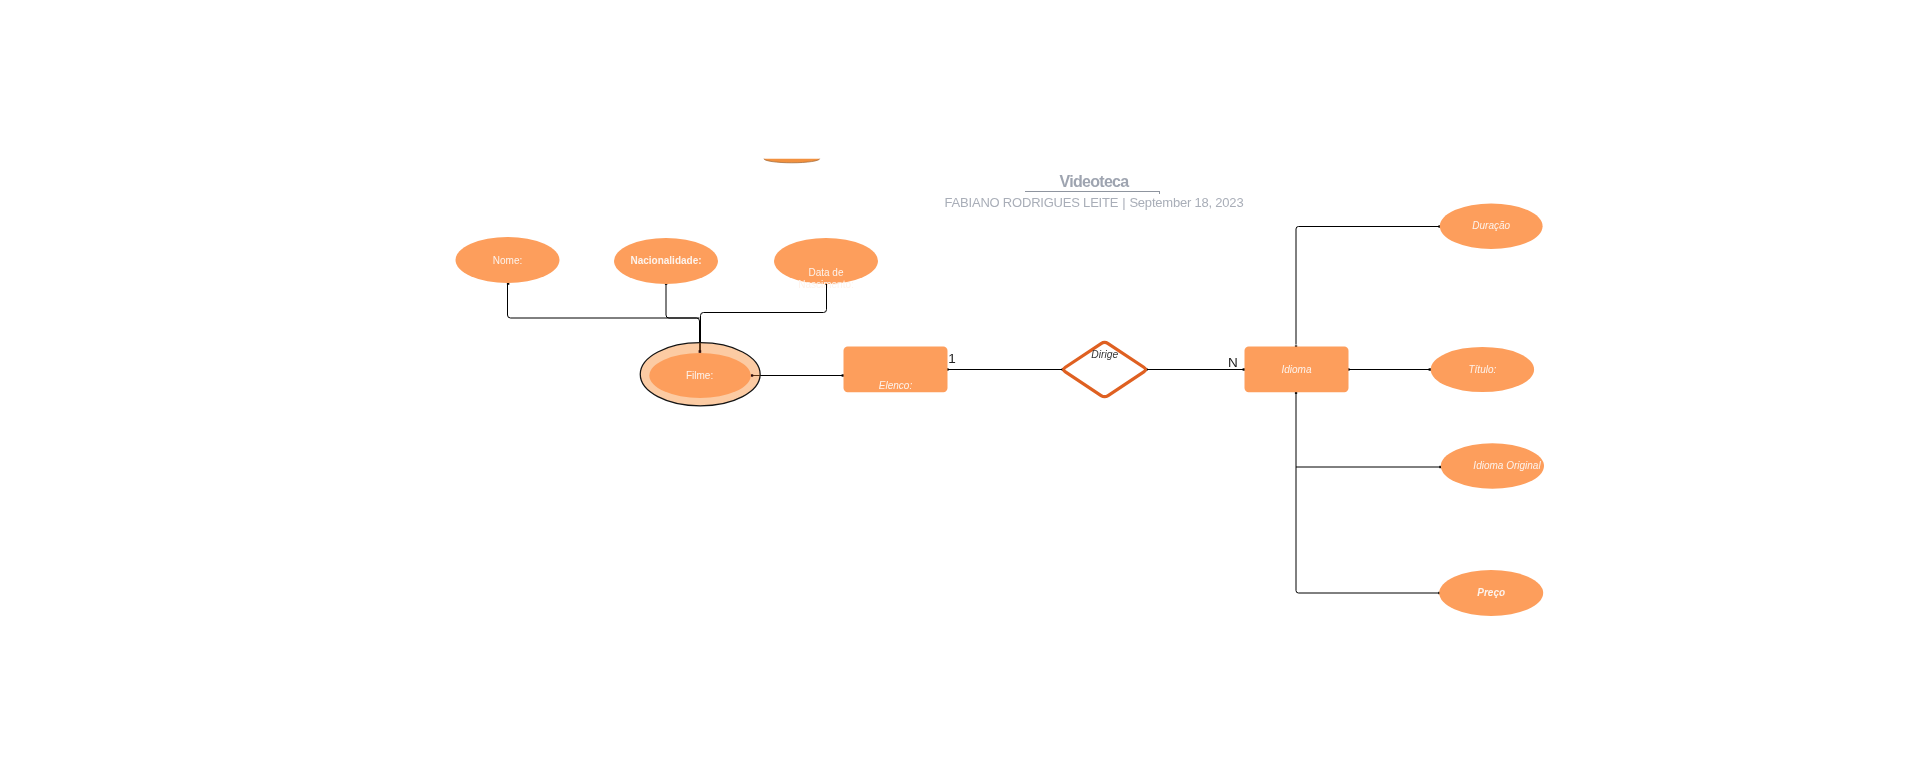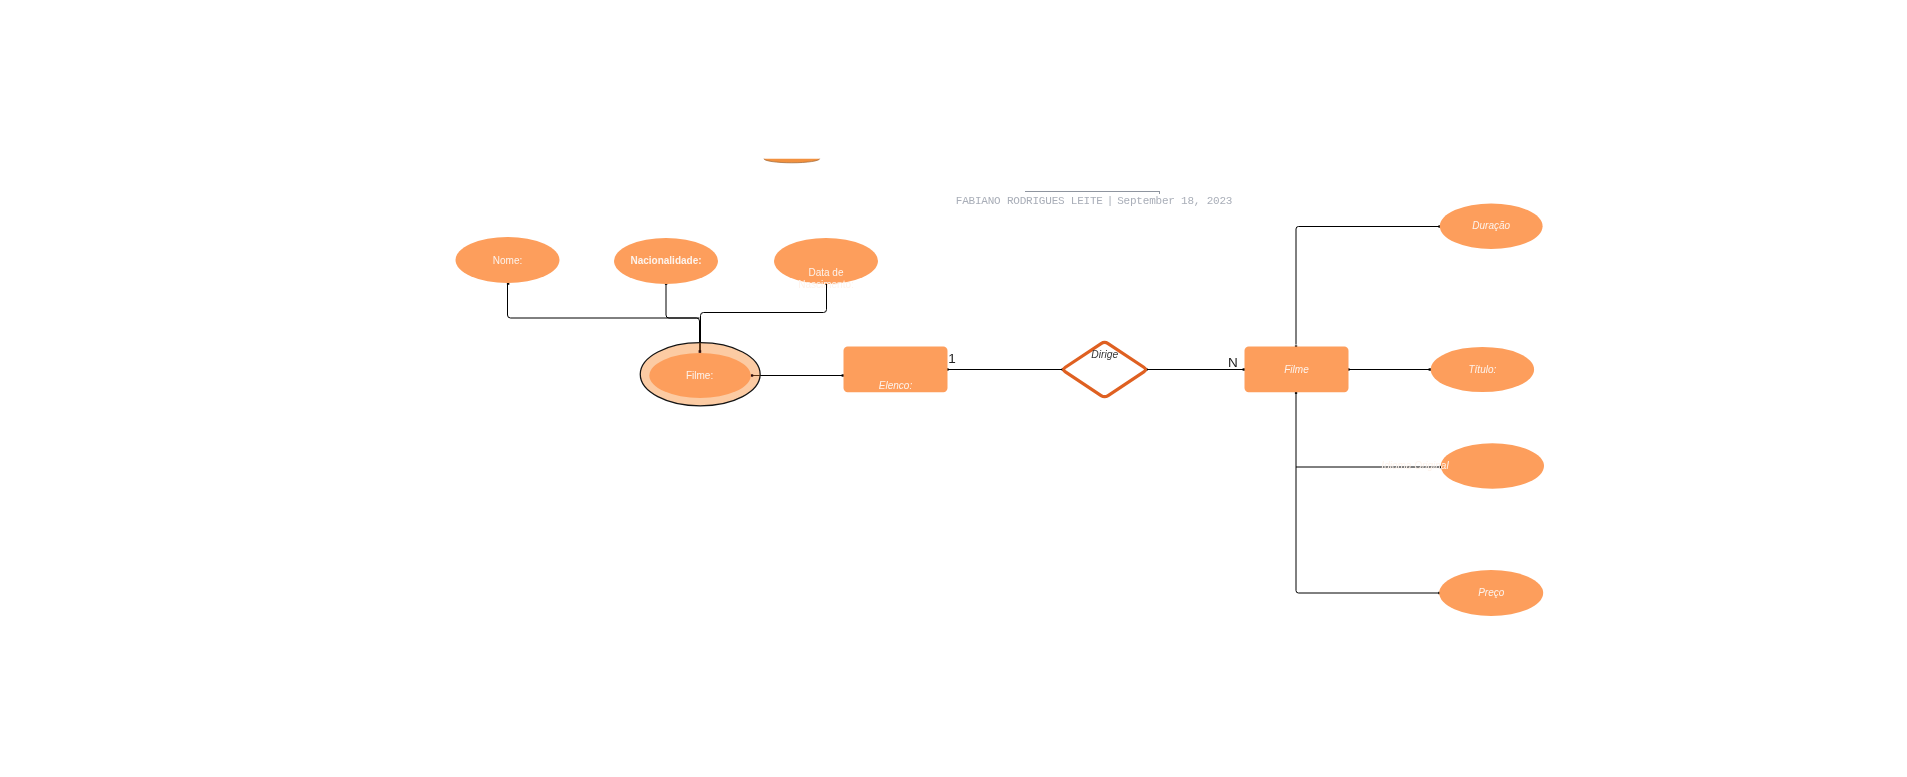--- a/index.html
+++ b/index.html
@@ -9,21 +9,21 @@
        -webkit-font-smoothing:antialiased;}
   #canvas{position:relative;width:1907px;height:777px;background:#ffffff;}
   svg#diagram{position:absolute;left:0;top:0;width:1907px;height:777px;display:block;}
 
   .hdr{position:absolute;}
   #doc-title{left:894px;top:172.5px;width:400px;text-align:center;
     font-size:16px;font-weight:bold;color:#9ea4b0;letter-spacing:-0.69px;}
   #doc-rule{position:absolute;left:1025px;top:191px;width:135px;height:1px;background:#8f959f;}
   #doc-rule-tick{position:absolute;left:1159px;top:191px;width:1px;height:2.5px;background:#8f959f;}
   #doc-byline{left:894px;top:195px;width:400px;text-align:center;
-    font-size:11px;font-weight:400;color:#a9aeb8;letter-spacing:-0.21px;white-space:nowrap;font-family:Liberation Mono, monospace;}
+    font-size:13px;font-weight:400;color:#a9aeb8;letter-spacing:-0.21px;white-space:nowrap;}
   #doc-byline .sep{padding:0 4px;}
 
   .nlabel{position:absolute;display:flex;align-items:center;justify-content:center;
     text-align:center;color:#fdf3ec;font-size:10px;line-height:11.8px;
     pointer-events:none;white-space:pre-line;}
   .nlabel.it{font-style:italic;}
   .card{position:absolute;color:#212121;font-size:13.5px;line-height:13.5px;}
   .rlabel{position:absolute;display:flex;align-items:center;justify-content:center;
     text-align:center;color:#373737;font-size:10.3px;font-style:italic;line-height:11.6px;}
 </style>
@@ -97,26 +97,27 @@
       </g>
     </g>
   </svg>
 
   <div class="nlabel" style="left:455.5px;top:250.4px;width:104px;height:22px;">Nome:</div>
   <div class="nlabel" style="left:614px;top:250px;width:104px;height:22px;font-weight:bold;">Nacionalidade:</div>
   <div class="nlabel" style="left:774px;top:268px;width:104px;height:22px;">Data de
 Nascimento:</div>
   <div class="nlabel" style="left:647.6px;top:365.2px;width:104px;height:22px;">Filme:</div>
   <div class="nlabel it" style="left:843.5px;top:359.2px;width:104px;height:22px;margin-top:16px;">Elenco:</div>
-  <div class="nlabel it" style="left:1244.5px;top:359.2px;width:104px;height:22px;">Filme</div>
+  <div class="nlabel it" style="left:1244.5px;top:359.2px;width:104px;height:22px;">Idioma</div>
   <div class="rlabel" style="left:1052.8px;top:344px;width:104px;height:22px;">Dirige</div>
   <div class="nlabel it" style="left:1439.2px;top:215.2px;width:104px;height:22px;">Duração</div>
   <div class="nlabel it" style="left:1430.4px;top:358.7px;width:104px;height:22px;">Título:</div>
-  <div class="nlabel it" style="left:1363px;top:455px;width:104px;height:22px;">Idioma Original</div>
-  <div class="nlabel it" style="left:1439.2px;top:582px;width:104px;height:22px;">Preço</div>
+  <div class="nlabel it" style="left:1455px;top:455px;width:104px;height:22px;">Idioma Original</div>
+  <div class="nlabel it" style="left:1439.2px;top:582px;width:104px;height:22px;font-weight:bold;">Preço</div>
   <div class="card" style="left:948.3px;top:352.2px;">1</div>
   <div class="card" style="left:1227.9px;top:356px;">N</div>
 
+  <div class="hdr" id="doc-title">Videoteca</div>
   <div id="doc-rule"></div>
   <div id="doc-rule-tick"></div>
   <div class="hdr" id="doc-byline"><span>FABIANO RODRIGUES LEITE</span><span class="sep">|</span><span>September 18, 2023</span></div>
 
 </div>
 
 </body></html>

